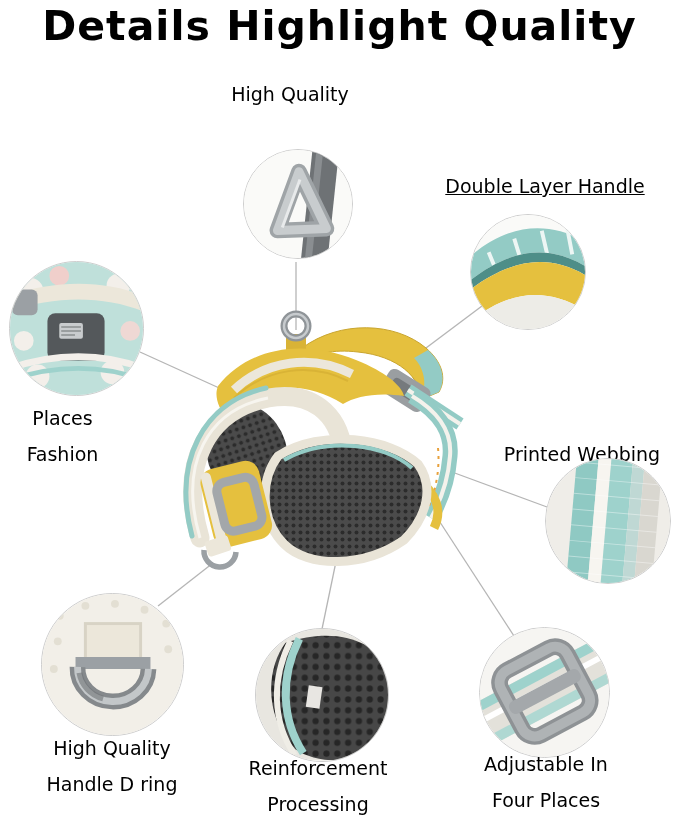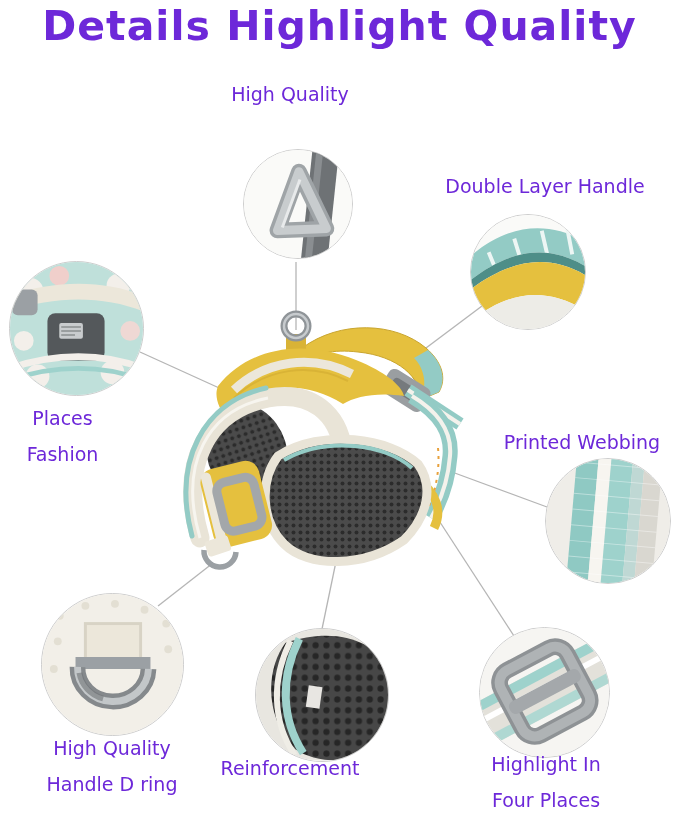--- a/index.html
+++ b/index.html
@@ -1,18 +1,18 @@
 <!DOCTYPE html>
 <html style="--yellow: #E5C03E; --teal: #9ED2CC; --teal-dark: #4E8E88; --mesh-dark: #4B4B4B; --metal: #9BA0A4; --trim: #ECE7DA; --line: #B5B5B5; --text: #0B0B0B; --background: #FFFFFF;"><head>
 <meta charset="utf-8">
 <style>
   html,body{margin:0;padding:0;background:#fff;}
   .canvas{
     position:relative;width:679px;height:822px;background:#fff;
-    font-family:"DejaVu Sans","Liberation Sans",sans-serif;color:#6d28d9;
+    font-family:"DejaVu Sans","Liberation Sans",sans-serif;color:#000000;
     overflow:hidden;
   }
   .title{
     position:absolute;left:0;top:0;width:679px;text-align:center;
     font-size:41px;font-weight:bold;letter-spacing:1px;line-height:52px;
   }
   .lbl{
     position:absolute;text-align:center;font-size:19px;line-height:36px;
     white-space:nowrap;
   }
@@ -56,21 +56,21 @@
       <g transform="rotate(6 76 55)">
         <rect x="64" y="-6" width="27" height="122" fill="#6E7275"></rect>
         <rect x="68" y="-6" width="7" height="122" fill="#8A8E91"></rect>
       </g>
       <path d="M34,82 L56,22 L84,80 Z" fill="none" stroke="#9FA4A7" stroke-width="16" stroke-linejoin="round"></path>
       <path d="M34,82 L56,22 L84,80 Z" fill="none" stroke="#C8CCCE" stroke-width="9" stroke-linejoin="round"></path>
       <path d="M39,79 L57,30" stroke="#E8EAEB" stroke-width="3" fill="none"></path>
     </svg>
   </div>
 
-  <div class="lbl" style="left:420px;top:168px;width:250px;">Double Layer Handle</div>
+  <div class="lbl" style="left:420px;top:168px;width:250px;text-decoration:underline;">Double Layer Handle</div>
 
   <div class="callout" style="left:470px;top:214px;width:116px;height:116px;">
     <svg viewBox="0 0 116 116">
       <rect width="116" height="116" fill="#FAFAF8"></rect>
       <path d="M-5,46 C35,8 80,4 121,30 L121,55 C80,28 38,34 -5,70 Z" fill="#93CBC5"></path>
       <path d="M18,38 L28,62 M44,24 L52,50 M72,16 L78,42 M98,14 L103,40" stroke="#EDF6F4" stroke-width="4" fill="none"></path>
       <path d="M-5,70 C38,34 80,28 121,55 L121,64 C80,38 40,44 -5,79 Z" fill="#4E8E88"></path>
       <path d="M-5,79 C40,44 80,38 121,64 L121,100 C75,70 35,78 -5,112 Z" class="f-yellow"></path>
       <path d="M-5,112 C35,78 75,70 121,100 L121,122 L-5,122 Z" fill="#EDECE7"></path>
     </svg>
@@ -94,21 +94,21 @@
       <path d="M0,108 C45,92 95,92 135,108" fill="none" stroke="#F3EFEA" stroke-width="7"></path>
       <path d="M0,120 C45,104 95,104 135,120" fill="none" stroke="#9ED2CC" stroke-width="5"></path>
     </svg>
   </div>
 
   <div class="lbl" style="left:0px;top:400px;width:125px;">
     <div>Places</div>
     <div>Fashion</div>
   </div>
 
-  <div class="lbl" style="left:485px;top:424px;width:194px;text-align:center;">Printed Webbing</div>
+  <div class="lbl" style="left:485px;top:436px;width:194px;text-align:center;">Printed Webbing</div>
 
   <div class="callout" style="left:545px;top:458px;width:126px;height:126px;">
     <svg viewBox="0 0 126 126">
       <rect width="126" height="126" fill="#EFEDE8"></rect>
       <g transform="rotate(5 63 63)">
         <rect x="26" y="-12" width="22" height="152" fill="#8FC9C3"></rect>
         <rect x="48" y="-12" width="13" height="152" fill="#F7F5F0"></rect>
         <rect x="61" y="-12" width="22" height="152" fill="#9ED2CC"></rect>
         <rect x="83" y="-12" width="12" height="152" fill="#BFD8D4"></rect>
         <rect x="95" y="-12" width="18" height="152" fill="#D9D7D0"></rect>
@@ -156,43 +156,44 @@
       </defs>
       <rect width="134" height="134" fill="#E8E6E0"></rect>
       <path d="M30,14 C90,-6 136,18 140,60 L140,118 C100,140 60,136 40,122 C8,90 10,40 30,14 Z" fill="url(#meshB)"></path>
       <path d="M44,10 C24,50 26,92 48,126" fill="none" stroke="#9ED2CC" stroke-width="8"></path>
       <path d="M35,12 C15,52 17,94 39,128" fill="none" stroke="#EFEDE6" stroke-width="6"></path>
       <rect x="52" y="58" width="14" height="22" fill="#E8E6E2" transform="rotate(8 59 69)"></rect>
       <path d="M0,120 C40,136 94,138 134,124 L134,142 L0,142 Z" fill="#F6F5F2"></path>
     </svg>
   </div>
 
-  <div class="lbl" style="left:200px;top:750px;width:180px;">
+  <div class="lbl" style="left:228px;top:750px;width:180px;">
     <div>Reinforcement</div>
+    <div>Processing</div>
   </div>
 
   <div class="callout" style="left:479px;top:627px;width:131px;height:131px;">
     <svg viewBox="0 0 131 131">
       <rect width="131" height="131" fill="#F6F5F2"></rect>
       <path d="M98,2 C118,12 128,26 132,40" fill="none" stroke="#9ED2CC" stroke-width="9"></path>
       <g transform="rotate(-28 65 65)">
         <rect x="-25" y="42" width="190" height="46" fill="#E3E1DA"></rect>
         <rect x="-25" y="42" width="190" height="10" fill="#9ED2CC"></rect>
         <rect x="-25" y="78" width="190" height="10" fill="#AFD8D2"></rect>
         <rect x="-25" y="58" width="190" height="6" fill="#FFFFFF"></rect>
         <rect x="28" y="28" width="76" height="74" rx="14" fill="none" stroke="#8E9295" stroke-width="17"></rect>
         <rect x="28" y="28" width="76" height="74" rx="14" fill="none" stroke="#AFB3B5" stroke-width="10"></rect>
         <rect x="26" y="58" width="80" height="14" rx="6" fill="#A4A8AB"></rect>
       </g>
       <path d="M0,98 C18,110 30,122 36,133 L0,133 Z" class="f-yellow" opacity="0.85"></path>
     </svg>
   </div>
 
   <div class="lbl" style="left:456px;top:746px;width:180px;">
-    <div>Highlight In</div>
+    <div>Adjustable In</div>
     <div>Four Places</div>
   </div>
 
   <div class="harness">
     <svg viewBox="0 0 320 290">
       <defs>
         <pattern id="meshA" width="7" height="7" patternUnits="userSpaceOnUse">
           <rect width="7" height="7" fill="#4B4B4B"></rect>
           <circle cx="3.5" cy="3.5" r="2" fill="#2B2B2B"></circle>
         </pattern>

